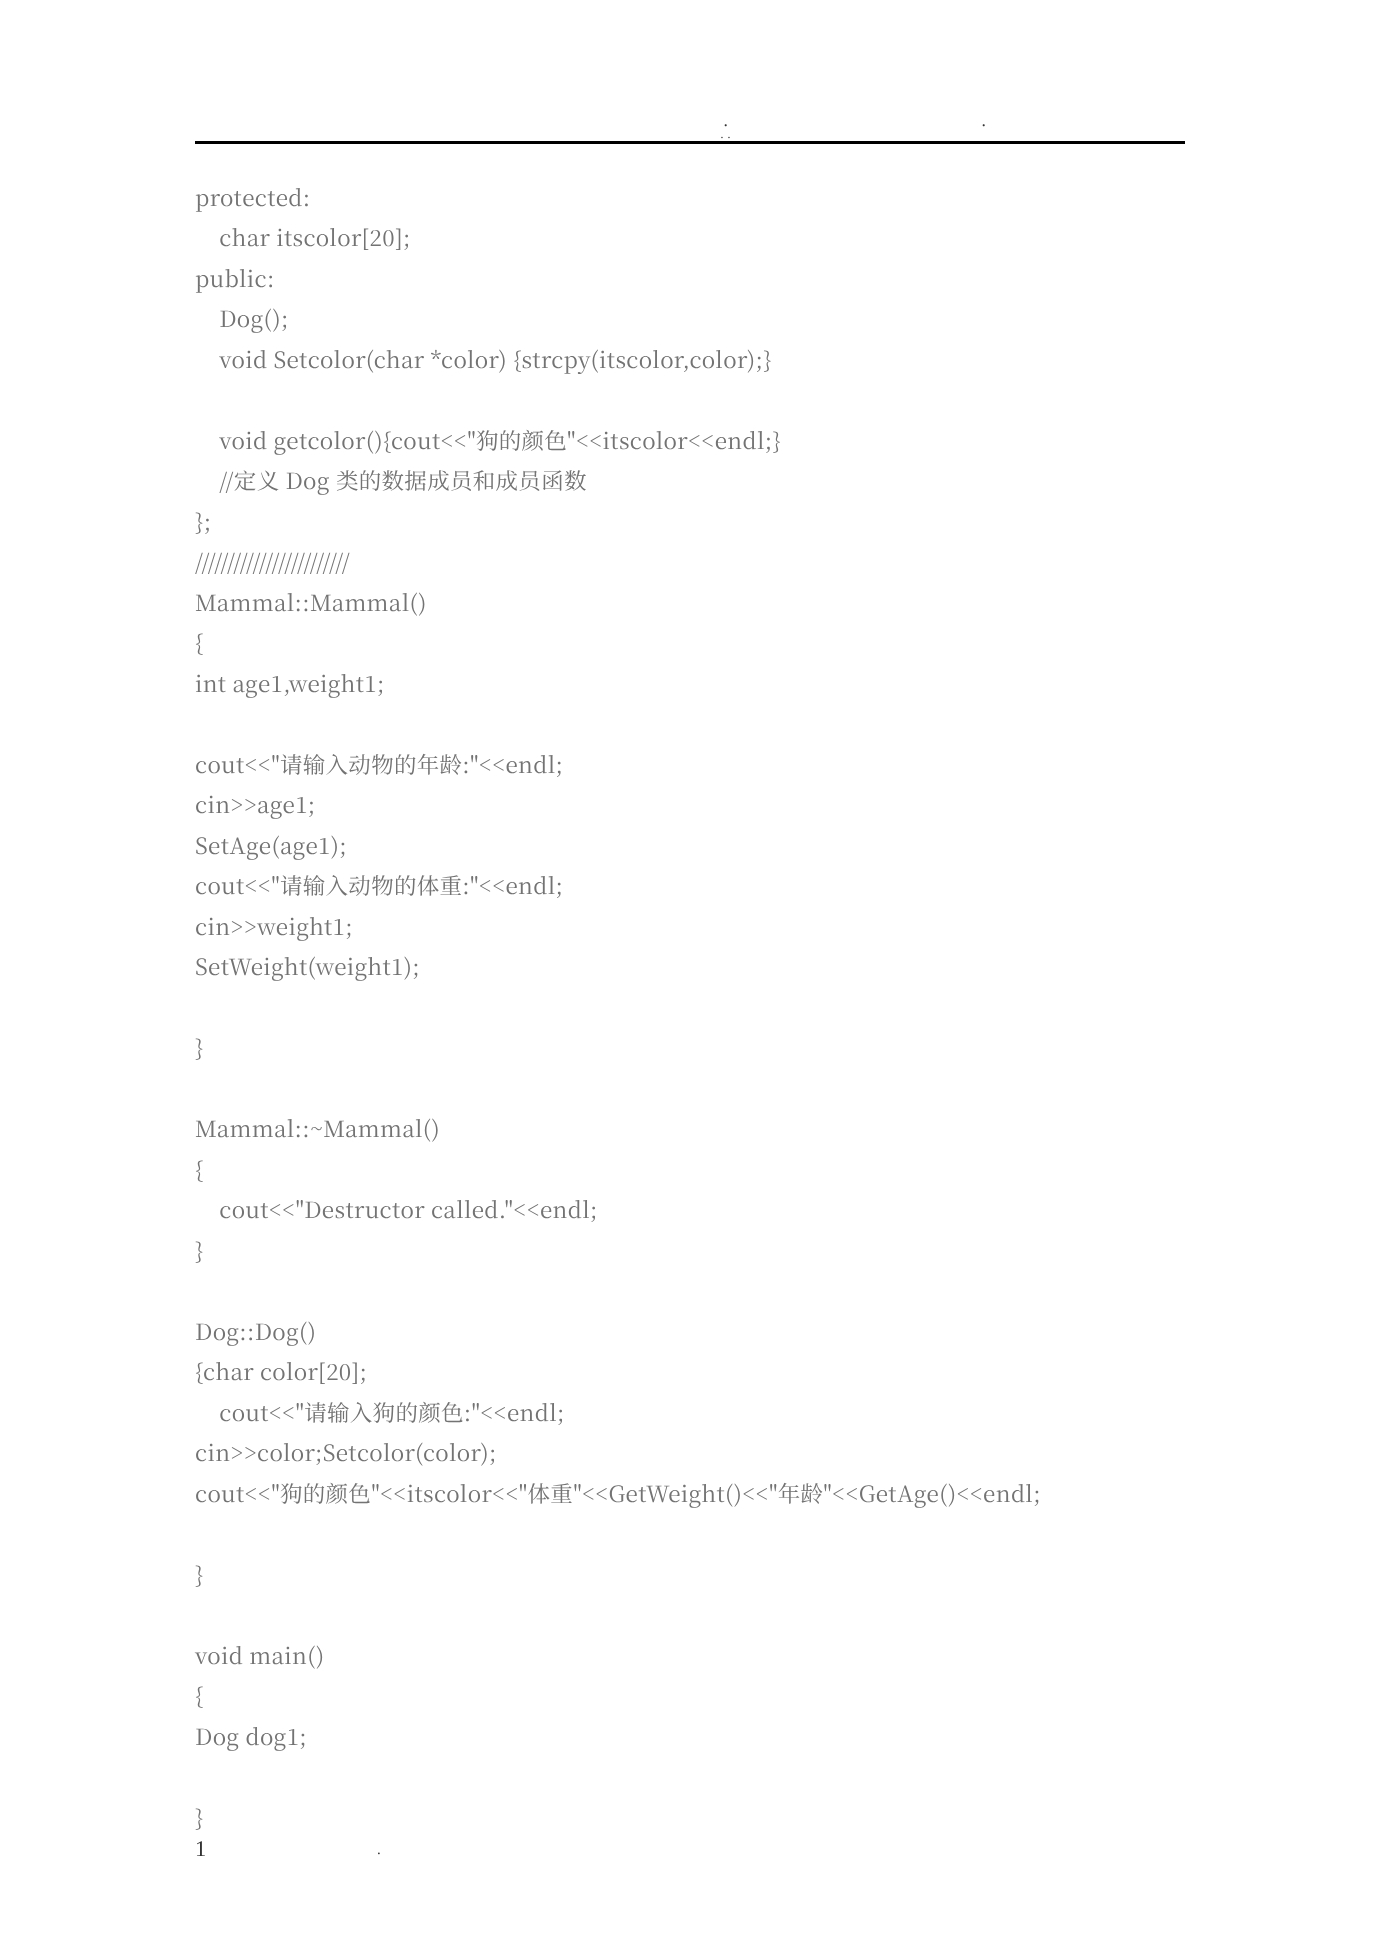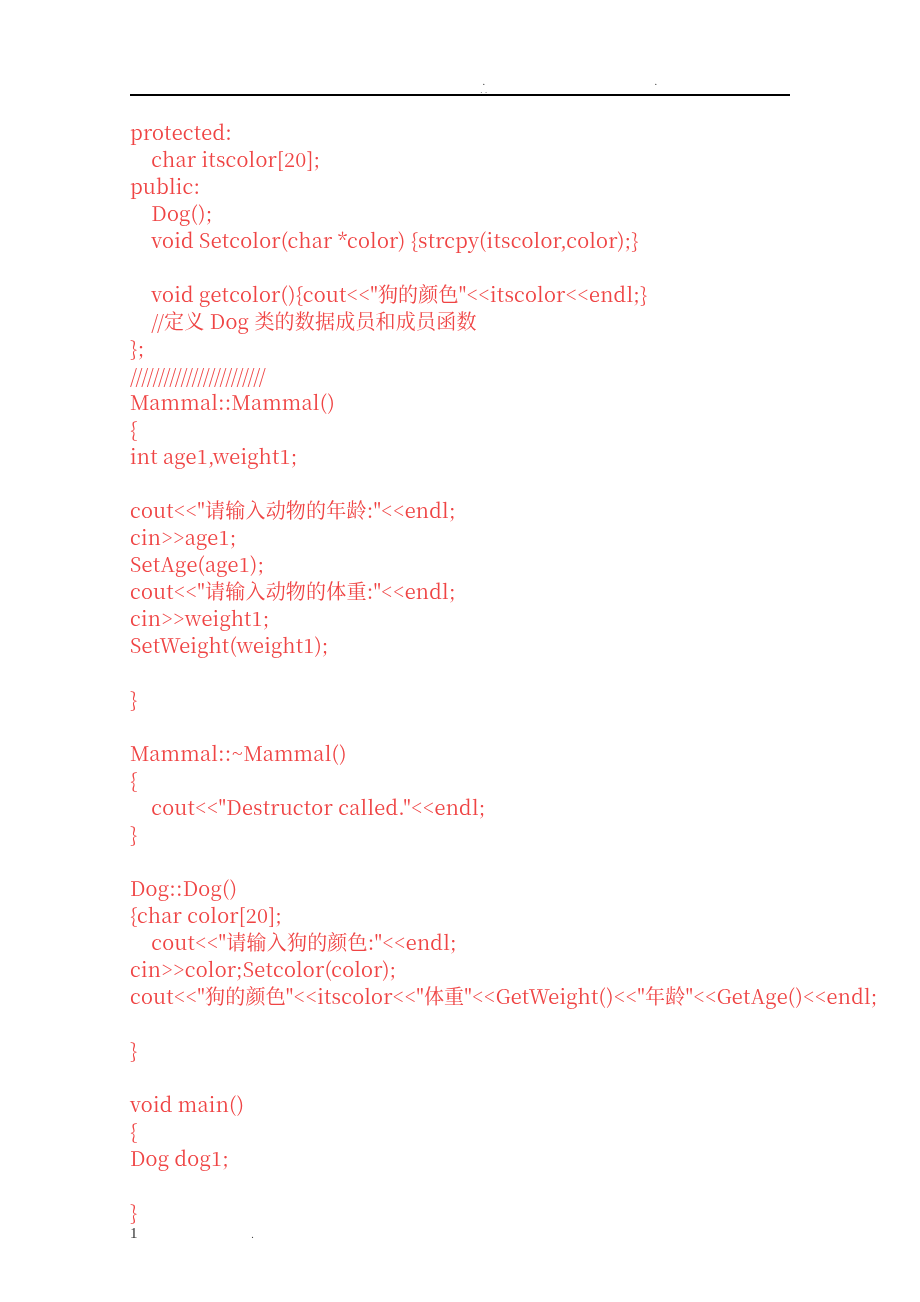--- a/index.html
+++ b/index.html
@@ -35,23 +35,23 @@
     color: #333;
     letter-spacing: 0px;
   }
   .hr {
     border: none;
     border-top: 2px solid #000;
     margin: 0 0 22px 0;
   }
   .code {
     font-family: "SimSun", "NSimSun", "Songti SC", "Noto Serif CJK SC", monospace;
-    font-size: 20px;
+    font-size: 15px;
     line-height: 27px;
-    color: #ef4444;
+    color: #737373;
     white-space: pre;
     letter-spacing: 0.2px;
   }
   .footer {
     position: absolute;
     left: 130px;
     bottom: 60px;
     font-family: "Times New Roman", serif;
     font-size: 15px;
     color: #333;

